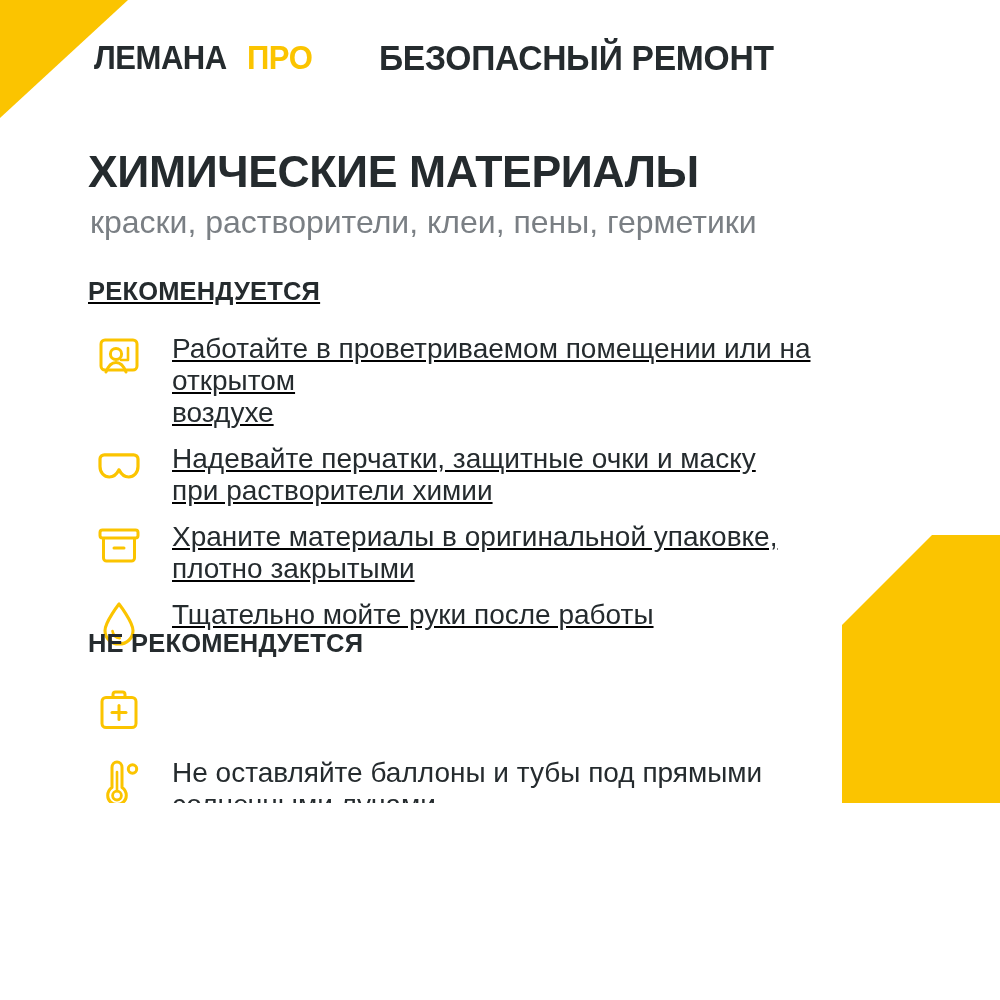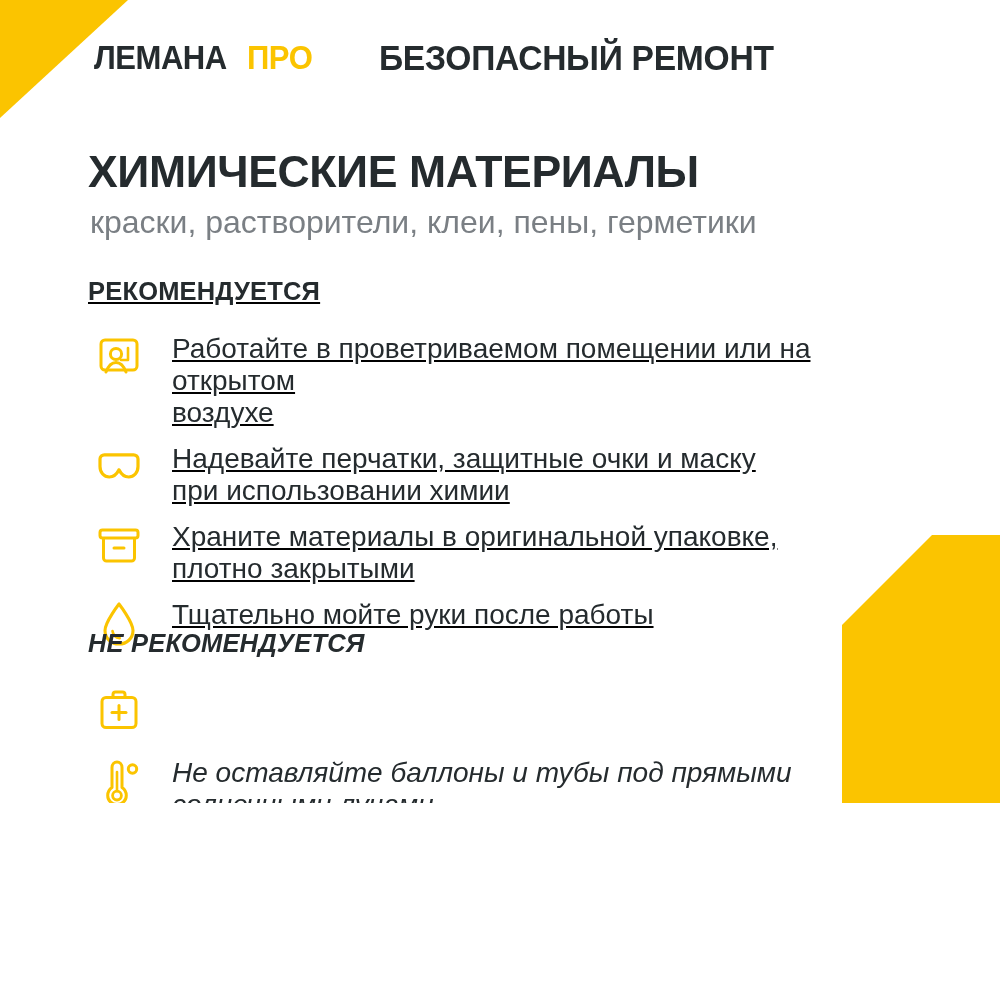--- a/index.html
+++ b/index.html
@@ -106,21 +106,21 @@
     white-space: nowrap;
   }
 
   
   .section {
     position: absolute;
     left: 88px;
     width: 820px;
   }
   .section-recommended { top: 276px; text-decoration: underline; }
-  .section-not-recommended { top: 628px; font-style: italic; }
+  .section-not-recommended { top: 628px; }
 
   .section-heading {
     font-size: 26px;
     font-weight: 900;
     color: #252b2e;
     letter-spacing: 0.2px;
     margin: 0 0 22px 0;
     transform: scaleX(0.98);
     transform-origin: left center;
   }
@@ -202,21 +202,21 @@
 воздухе</span>
       </li>
 
       <li class="item">
         <span class="item-icon">
           <svg width="46" height="32" viewBox="0 0 46 32" fill="none">
             <path d="M4 7 c0 -2.5 2 -4.2 4.4 -4.2 h29.2 C40 2.8 42 4.5 42 7 v7.5 c0 6 -4 10.5 -9.3 10.5 c-4.4 0 -7.6 -3 -9.7 -7.2 c-2.1 4.2 -5.3 7.2 -9.7 7.2 C8 25 4 20.5 4 14.5 Z" stroke="#FBC400" stroke-width="3.2" stroke-linejoin="round"></path>
           </svg>
         </span>
         <span class="item-text">Надевайте перчатки, защитные очки и маску
-при использовании химии</span>
+при растворители химии</span>
       </li>
 
       <li class="item">
         <span class="item-icon">
           <svg width="44" height="40" viewBox="0 0 44 40" fill="none">
             <rect x="3" y="4" width="38" height="8" rx="2.5" stroke="#FBC400" stroke-width="3"></rect>
             <path d="M6.5 12 v20 c0 1.7 1.4 3 3 3 h25 c1.7 0 3 -1.3 3 -3 V12" stroke="#FBC400" stroke-width="3" stroke-linejoin="round"></path>
             <path d="M17 22 h10" stroke="#FBC400" stroke-width="3" stroke-linecap="round"></path>
           </svg>
         </span>

